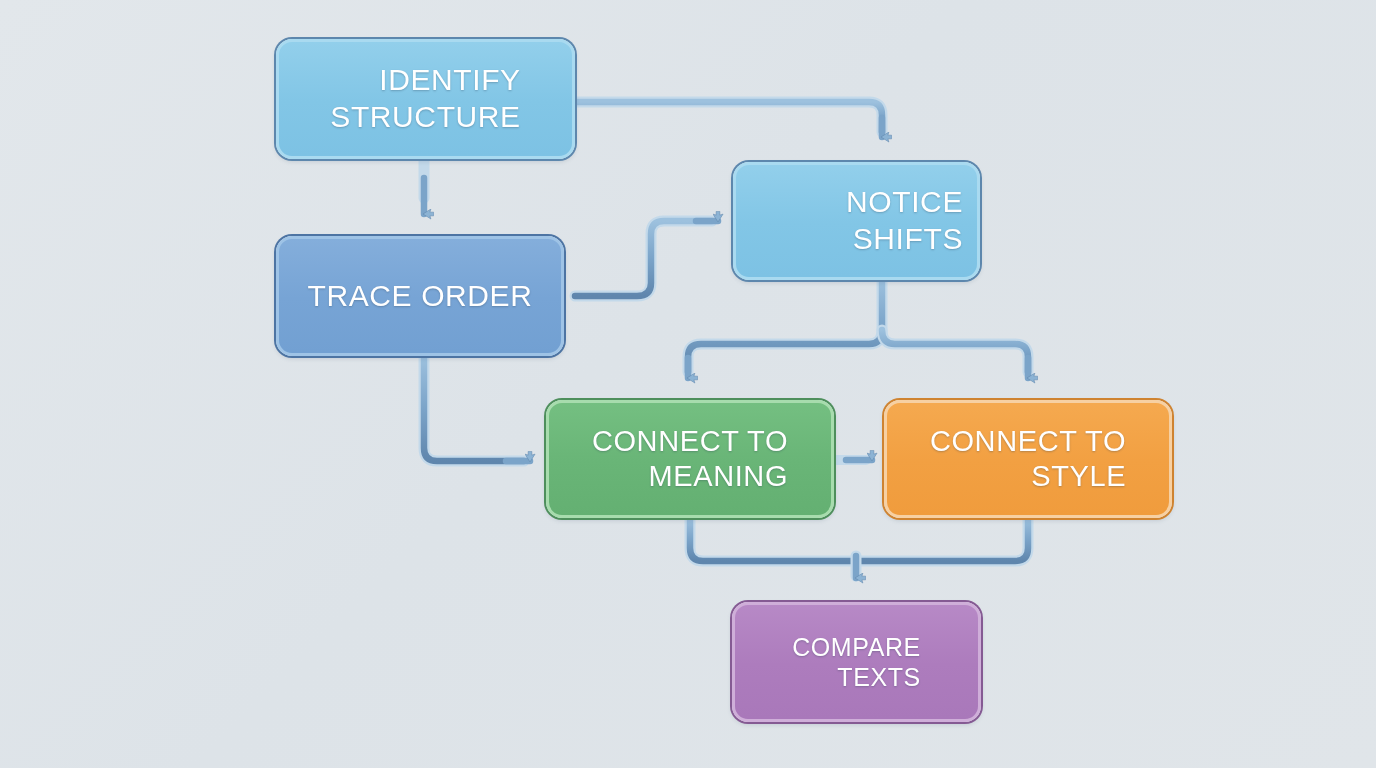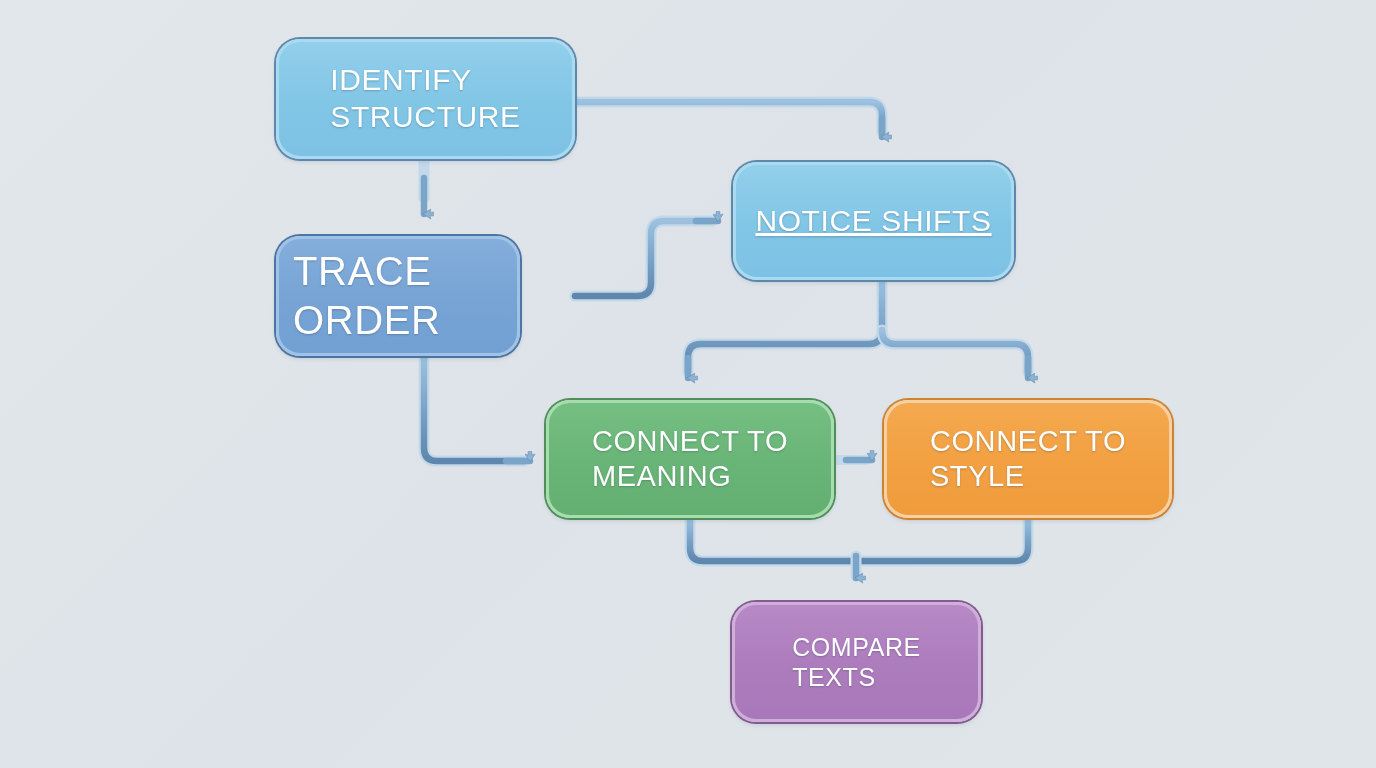--- a/index.html
+++ b/index.html
@@ -24,25 +24,25 @@
     position: absolute;
     left: 0;
     top: 0;
     width: 1376px;
     height: 768px;
     pointer-events: none;
   }
   .node {
     position: absolute;
     box-sizing: border-box;
-    border-radius: 24px;
+    border-radius: 16px;
     display: flex;
     align-items: center;
     justify-content: center;
-    text-align: left;
+    text-align: right;
     color: #ffffff;
     letter-spacing: 0.6px;
     line-height: 1.22;
     text-shadow: 0 1px 2px rgba(40,60,80,0.30);
     user-select: none;
   }
   .node .label {
     display: block;
     padding: 0 14px;
     white-space: pre-line;
@@ -50,33 +50,32 @@
 
   
   .n-identify {
     left: 276px; top: 39px; width: 299px; height: 120px;
     font-size: 30px;
     background: linear-gradient(180deg, #92cfeb 0%, #82c6e6 52%, #7dc2e4 100%);
     border: 3px solid #a9daf0;
     box-shadow: 0 0 0 2px #5d87ad, 0 2px 5px rgba(50,75,100,0.22);
   }
   .n-trace {
-    left: 276px; top: 236px; width: 244px; height: 120px;
-    font-size: 40px;
+    left: 276px; top: 236px; width: 288px; height: 120px;
+    font-size: 30px;
     background: linear-gradient(180deg, #84aedb 0%, #77a4d5 52%, #72a0d2 100%);
     border: 3px solid #9ec3e6;
     box-shadow: 0 0 0 2px #4d74a3, 0 2px 5px rgba(50,75,100,0.22);
   }
   .n-notice {
-    left: 733px; top: 162px; width: 281px; height: 118px;
+    left: 733px; top: 162px; width: 247px; height: 118px;
     font-size: 30px;
     background: linear-gradient(180deg, #92cfeb 0%, #82c6e6 52%, #7dc2e4 100%);
     border: 3px solid #a9daf0;
     box-shadow: 0 0 0 2px #5d87ad, 0 2px 5px rgba(50,75,100,0.22);
-    text-decoration: underline;
   }
   .n-meaning {
     left: 546px; top: 400px; width: 288px; height: 118px;
     font-size: 29px;
     background: linear-gradient(180deg, #74bf81 0%, #69b577 52%, #64b072 100%);
     border: 3px solid #a7dcad;
     box-shadow: 0 0 0 2px #4e8f5c, 0 2px 5px rgba(50,75,100,0.22);
   }
   .n-style {
     left: 884px; top: 400px; width: 288px; height: 118px;

